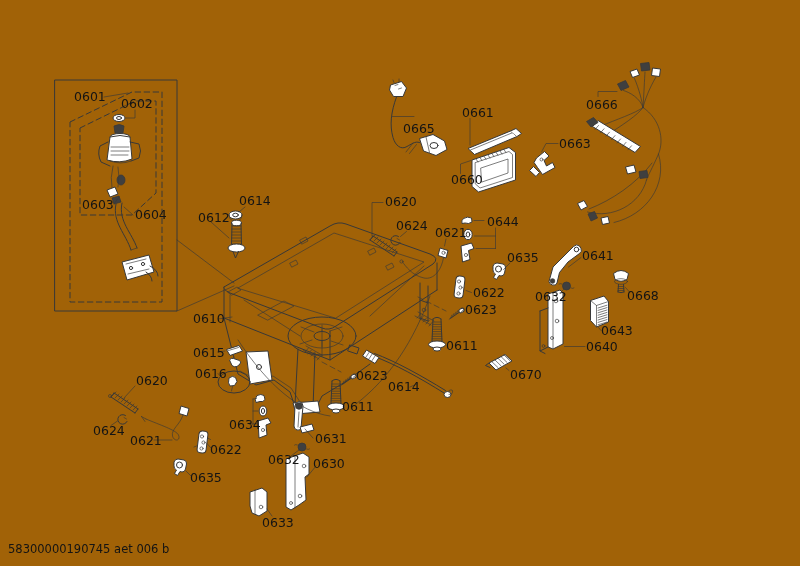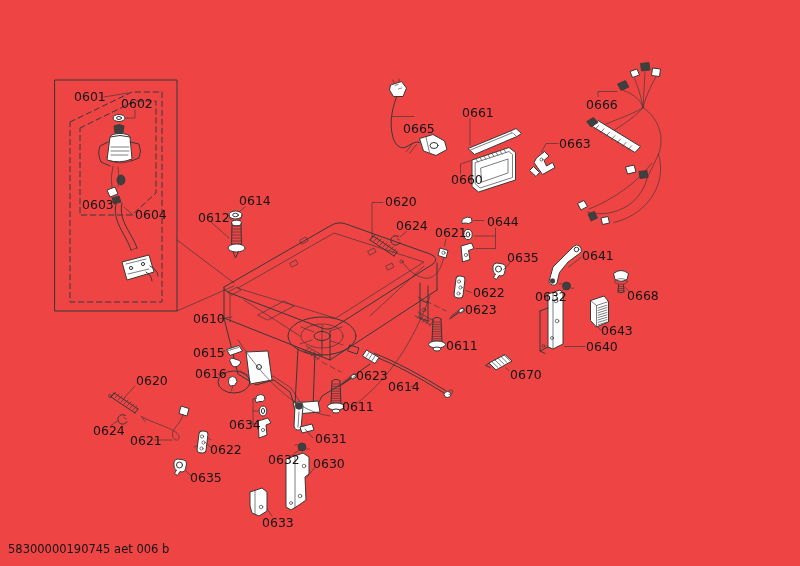--- a/index.html
+++ b/index.html
@@ -1,16 +1,16 @@
 <!DOCTYPE html>
 <html><head>
 <meta charset="utf-8">
 <style>
   html,body{margin:0;padding:0;background:#fff;}
-  .stage{position:relative;width:800px;height:566px;background:#ef4444;overflow:hidden;text-align:right;}
+  .stage{position:relative;width:800px;height:566px;background:#a16207;overflow:hidden;text-align:right;}
   svg{position:absolute;left:0;top:0;}
   .s{fill:none;stroke:#383838;stroke-width:1;stroke-linecap:round;stroke-linejoin:round;}
   .sf{fill:#ffffff;stroke:#383838;stroke-width:1;stroke-linejoin:round;}
   .dk{fill:#3f3f3f;stroke:#383838;stroke-width:.8;stroke-linejoin:round;}
   .thin{stroke-width:.65;}
   .dsh{stroke-dasharray:5.5 3.5;}
   .lbl{font-family:"DejaVu Sans","Liberation Sans",sans-serif;font-size:12.5px;fill:#141414;}
   .foot{font-size:11.5px;}
 </style>
 </head>

